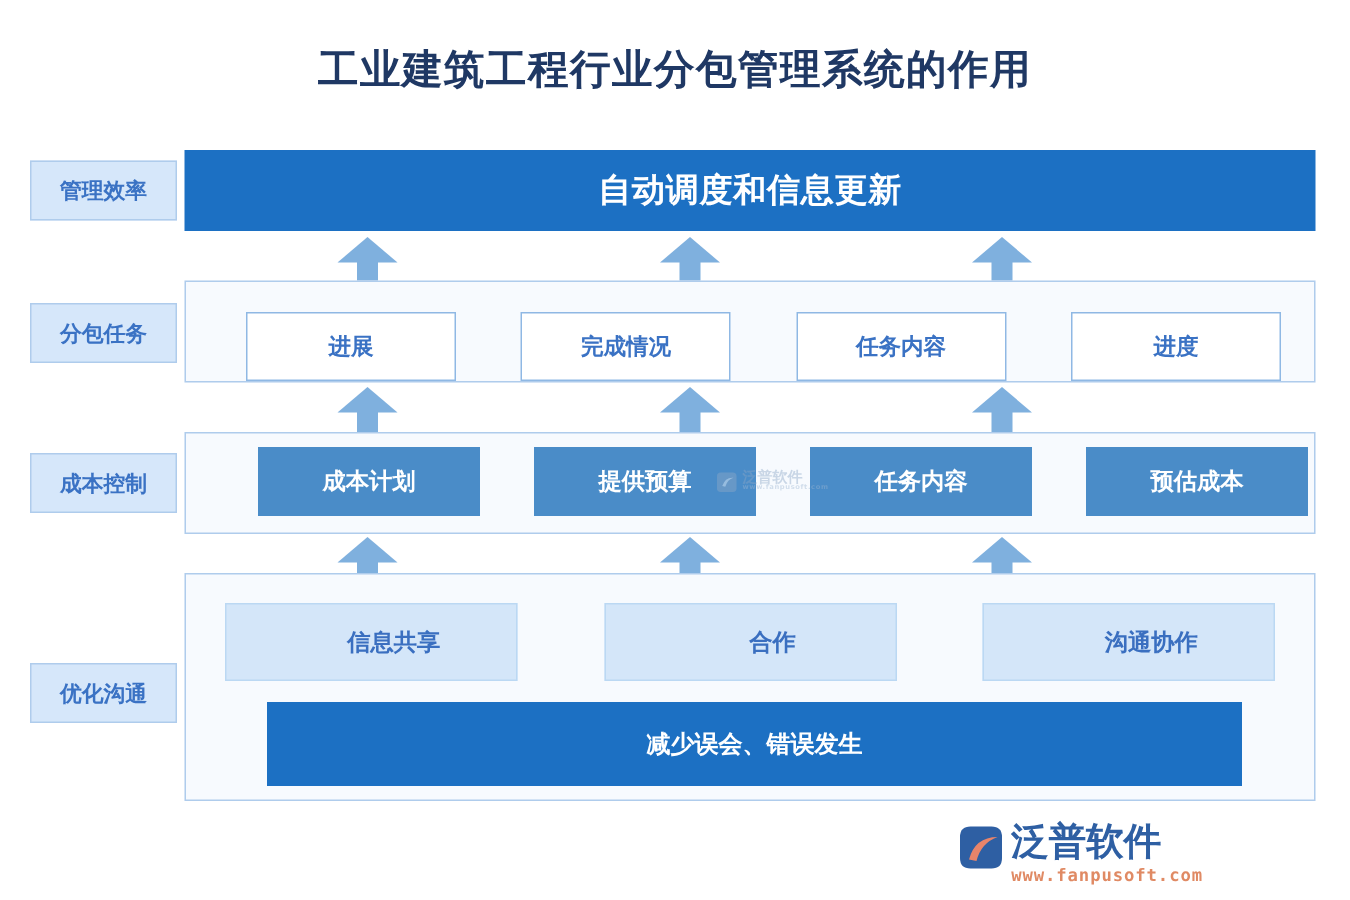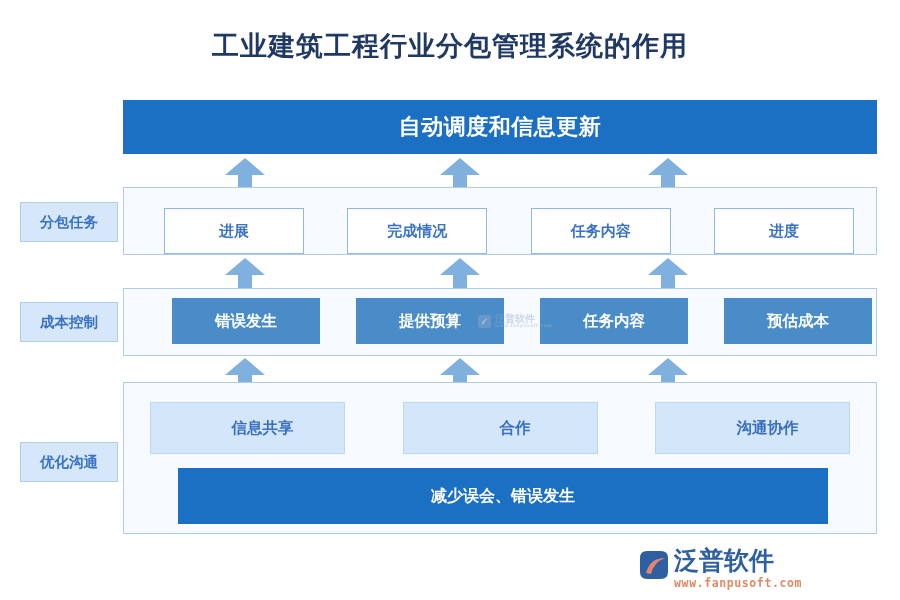--- a/index.html
+++ b/index.html
@@ -216,20 +216,21 @@
     font-family: "DejaVu Sans Mono", "Liberation Mono", monospace;
   }
 </style>
 </head>
 <body>
 
 <div id="page">
 
   <div class="page-title">工业建筑工程行业分包管理系统的作用</div>
 
+  <div class="row-label" style="top:107px;">管理效率</div>
   <div class="panel topbar" style="top:100px; height:54px;">
     <span class="topbar-text">自动调度和信息更新</span>
   </div>
 
   <div class="arrow-up" style="left:225px; top:158px;">
     <span class="head"></span>
     <span class="stem"></span>
   </div>
   <div class="arrow-up" style="left:440px; top:158px;">
     <span class="head"></span>
@@ -258,21 +259,21 @@
     <span class="stem"></span>
   </div>
   <div class="arrow-up" style="left:648px; top:258px;">
     <span class="head"></span>
     <span class="stem"></span>
   </div>
 
   <div class="row-label" style="top:302px;">成本控制</div>
   <div class="panel" style="top:288px; height:68px;"></div>
   <div class="box-row" style="left:172px; top:298px; width:700px;">
-    <div class="cell solid-mid" style="width:148px;">错误发生</div>
+    <div class="cell solid-mid" style="width:148px;">成本计划</div>
     <div class="cell solid-mid" style="width:148px;">提供预算</div>
     <div class="cell solid-mid" style="width:148px;">任务内容</div>
     <div class="cell solid-mid" style="width:148px;">预估成本</div>
   </div>
 
   <div class="watermark-small" style="left:477px; top:314px;">
     <span class="wm-mark">
       <svg viewBox="0 0 30 30" width="15" height="15" aria-hidden="true">
         <path d="M7 2 L23 2 Q28 2 28 7 L28 23 Q28 28 23 28 L7 28 Q2 28 2 23 L2 7 Q2 2 7 2 Z" fill="#91a9c6"></path>
         <path d="M9 20 Q13 8 24 9 Q16 11 13 21 Z" fill="#ffffff"></path>

